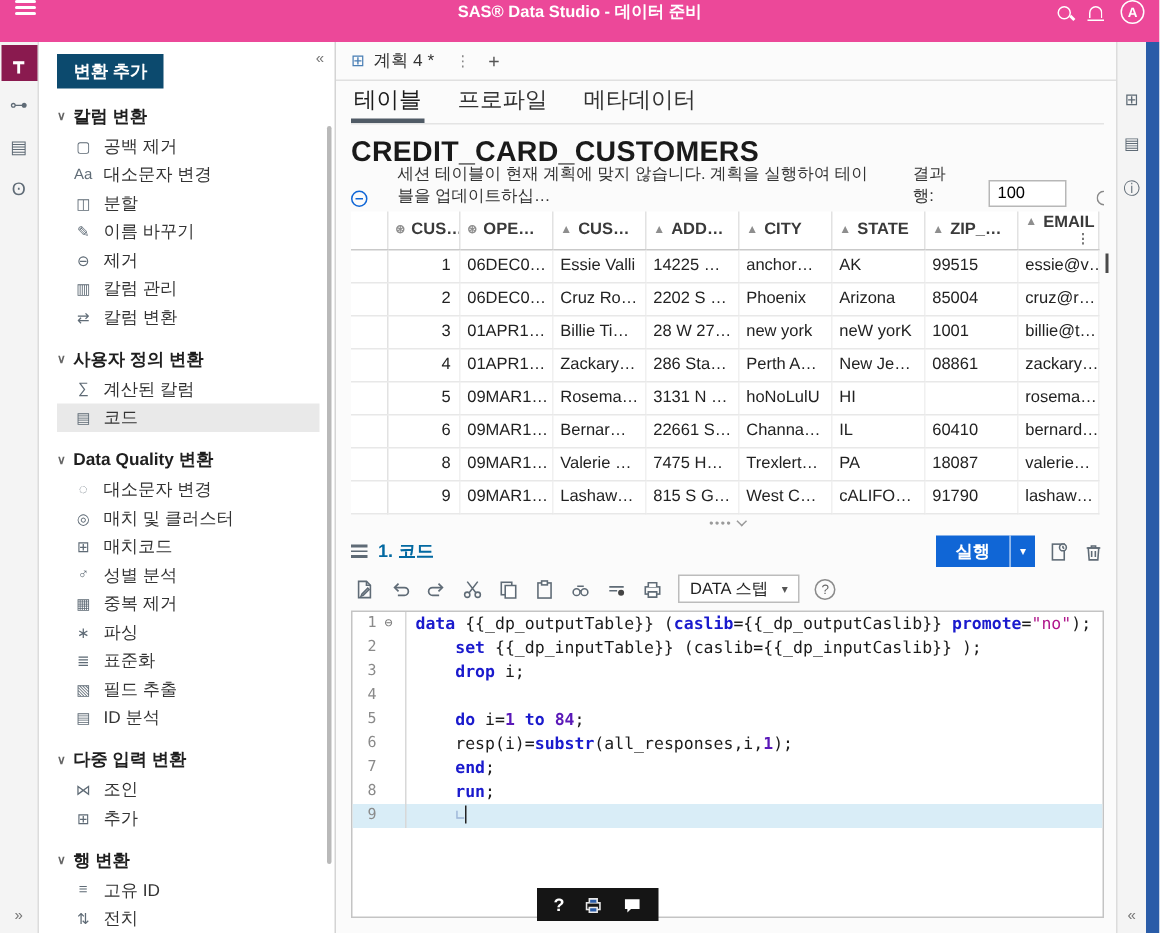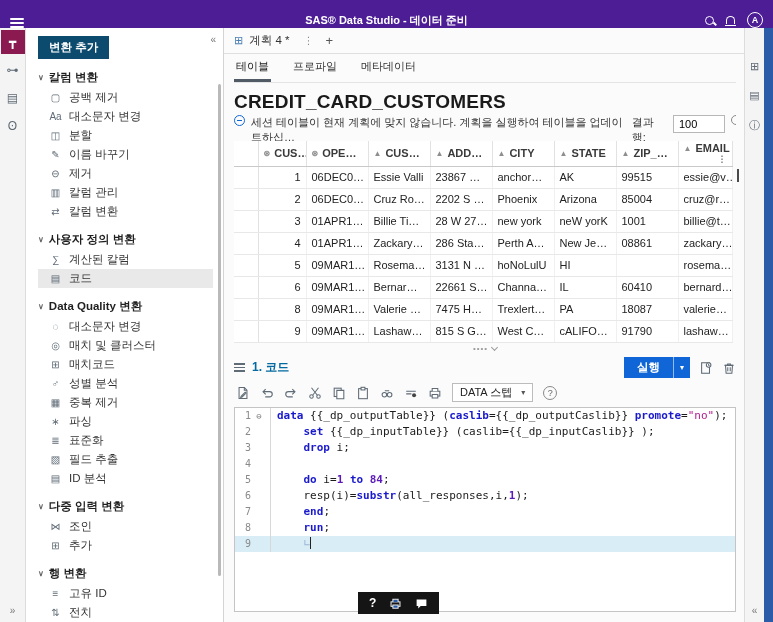--- a/index.html
+++ b/index.html
@@ -1,20 +1,20 @@
 <!DOCTYPE html>
 <html><head>
 <meta charset="utf-8">
 <style>
   *{box-sizing:border-box;margin:0;padding:0}
   html,body{width:773px;height:622px;overflow:hidden}
   body{font-family:"Liberation Sans",sans-serif;background:#fff;position:relative;font-size:12px;color:#222}
 
   
-  .topbar{height:28px;background:#4c1d95;display:flex;align-items:flex-end;padding:0 10px;position:relative;color:#fff}
+  .topbar{height:28px;background:#ec4899;display:flex;align-items:flex-start;padding:0 10px;position:relative;color:#fff}
   .hamburger{width:14px;display:flex;flex-direction:column;gap:2px;cursor:pointer}
   .hamburger i{display:block;height:2px;background:#fff;border-radius:1px}
   .tb-title{position:absolute;left:0;right:0;text-align:center;font-size:11px;font-weight:bold;color:#fff;pointer-events:none}
   .tb-right{margin-left:auto;display:flex;align-items:center;gap:12px}
   .search-ic{width:9px;height:9px;border:1.5px solid #fff;border-radius:50%;position:relative}
   .search-ic::after{content:"";position:absolute;width:4px;height:1.5px;background:#fff;transform:rotate(45deg);right:-4px;bottom:-1px}
   .bell-ic{width:9px;height:8px;border:1.5px solid #fff;border-bottom:none;border-radius:5px 5px 0 0;position:relative}
   .bell-ic::after{content:"";position:absolute;left:-2px;right:-2px;bottom:-2px;height:1.5px;background:#fff}
   .avatar{width:16px;height:16px;border:1.5px solid #fff;border-radius:50%;display:flex;align-items:center;justify-content:center;font-size:9px;font-weight:bold}
 
@@ -37,25 +37,25 @@
 
   
   .main{flex:1;display:flex;flex-direction:column;background:#fbfbfb;min-width:0;position:relative}
   .doc-tabs{height:26px;border-bottom:1px solid #e0e0e0;display:flex;align-items:center;padding-left:10px;font-size:11.5px;color:#333;flex-shrink:0}
   .doc-tab{display:flex;align-items:center;gap:6px;cursor:pointer}
   .dt-ic{color:#4a7fb5;font-size:11px}
   .dt-menu{color:#888;margin-left:8px;font-size:10px;cursor:pointer}
   .newtab{color:#555;font-size:13px;margin-left:12px;cursor:pointer}
 
   .content{flex:1;padding:0 8px 0 10px;display:flex;flex-direction:column;min-height:0}
-  .subtabs{display:flex;gap:20px;height:29px;align-items:stretch;border-bottom:1px solid #e4e4e4;font-size:11px;color:#333;flex-shrink:0}
+  .subtabs{display:flex;gap:20px;height:29px;align-items:stretch;border-bottom:1px solid #e4e4e4;font-size:15px;color:#333;flex-shrink:0}
   .subtab{display:flex;align-items:center;border-bottom:3px solid transparent;padding:0 2px;cursor:pointer}
   .subtab.act{border-bottom-color:#505b66;color:#1b1b1b}
   .gtitle{font-size:19px;font-weight:bold;color:#1a1a1a;margin:8px 0 2px;letter-spacing:.2px}
-  .notice-row{display:flex;align-items:flex-start;height:23px;font-size:11px;color:#333;gap:6px;flex-shrink:0}
+  .notice-row{display:flex;align-items:flex-end;height:23px;font-size:11px;color:#333;gap:20px;flex-shrink:0}
   .notice-ic{width:11px;height:11px;border:1.5px solid #1066d6;border-radius:50%;position:relative;flex-shrink:0}
   .notice-ic::after{content:"";position:absolute;left:2px;right:2px;top:50%;margin-top:-1px;height:1.5px;background:#1066d6}
   .rr-label{margin-left:auto;color:#333}
   .rr-input{width:52px;height:18px;border:1px solid #b7b7b7;font-size:11px;padding:0 5px;font-family:"Liberation Sans",sans-serif}
   .refresh-clip{width:5px;height:11px;overflow:hidden;flex-shrink:0}
   .refresh-clip i{display:block;width:10px;height:10px;border:1.5px solid #8a8a8a;border-radius:50%}
 
   .grid-wrap{position:relative;margin-top:3px;flex-shrink:0}
   table.grid{border-collapse:collapse;table-layout:fixed;width:498px;font-size:11px;color:#222;background:#fff}
   .grid th{height:25px;font-weight:bold;color:#3a3a3a;text-align:left;border-bottom:1px solid #c9c9c9;border-right:1px solid #e2e2e2;padding:0 5px;white-space:nowrap;overflow:hidden}
@@ -318,21 +318,21 @@
                 <th style="width: 62px;"><span class="type-ic">▲</span><span>ZIP_…</span></th>
                 <th style="width: 54px;"><span class="type-ic">▲</span><span>EMAIL</span><span class="hdr-menu">⋮</span></th>
               </tr>
             </thead>
           <tbody>
               <tr>
                 <td class="selcol"></td>
                 <td class="numc">1</td>
                 <td>06DEC0…</td>
                 <td>Essie Valli</td>
-                <td>23867 …</td>
+                <td>14225 …</td>
                 <td>anchor…</td>
                 <td>AK</td>
                 <td>99515</td>
                 <td>essie@v…</td>
               </tr>
               <tr>
                 <td class="selcol"></td>
                 <td class="numc">2</td>
                 <td>06DEC0…</td>
                 <td>Cruz Ro…</td>

